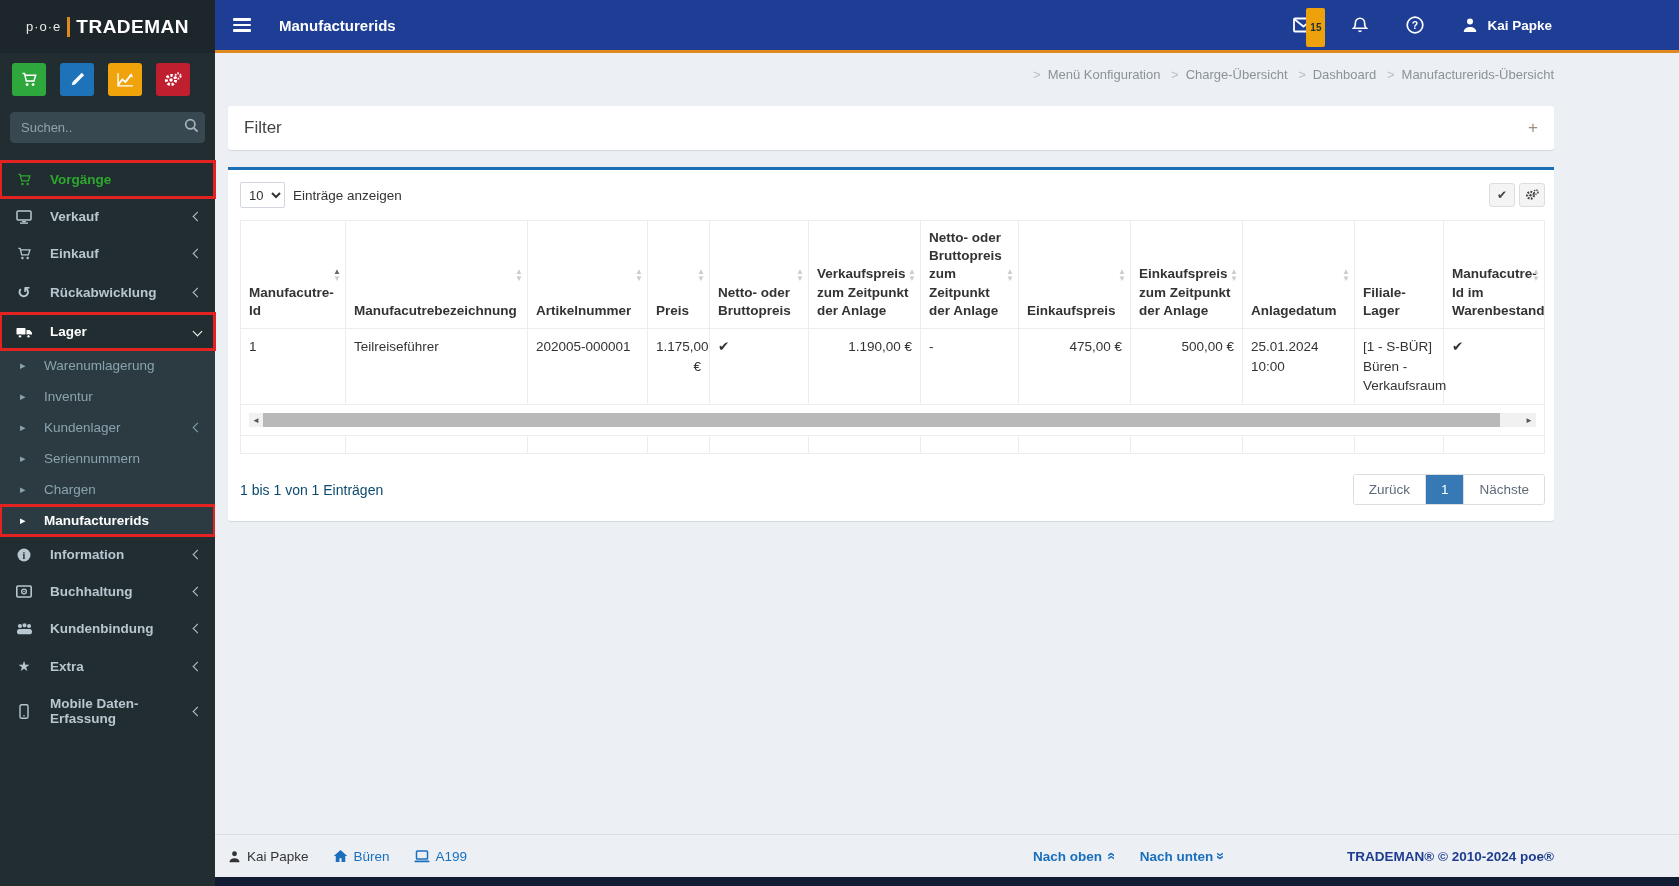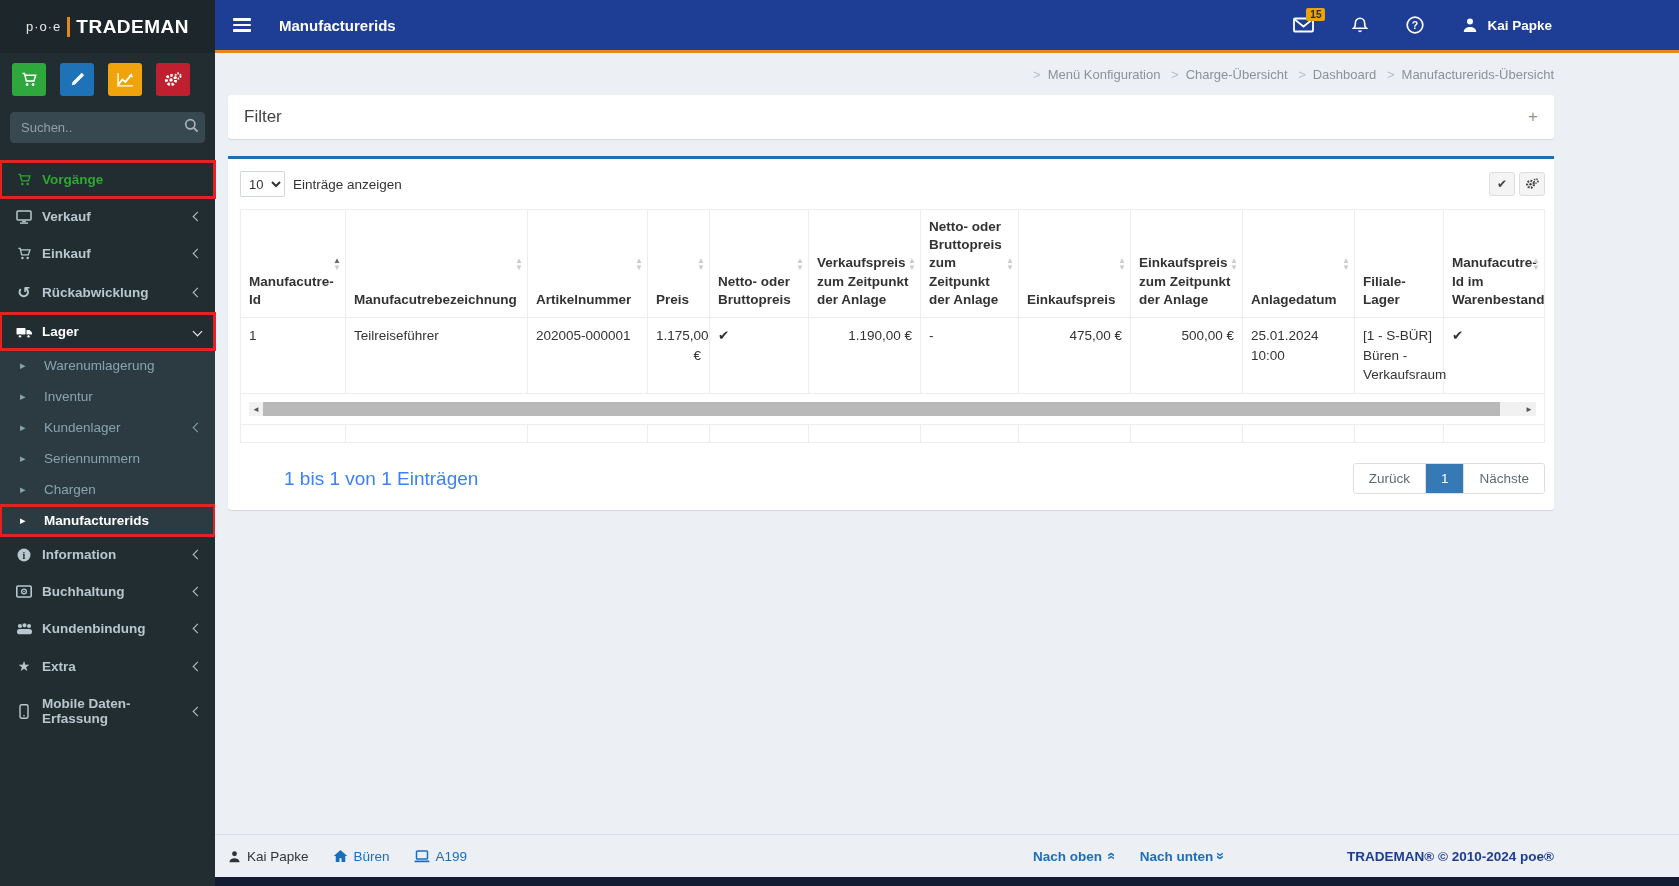--- a/index.html
+++ b/index.html
@@ -13,21 +13,21 @@
   .logo .poe { font-size:13px; letter-spacing:1px; color:#e8e8e8; }
   .logo .bar { width:3px; height:20px; background:#e0891f; }
   .logo .brand { font-size:19px; font-weight:bold; letter-spacing:0.5px; }
   .quick-row { display:flex; gap:14px; padding:10px 12px 4px 12px; }
   .qbtn { width:34px; height:33px; border:none; border-radius:3px; display:flex; align-items:center; justify-content:center; cursor:pointer; color:#fff; }
   .search-wrap { margin:12px 10px 10px 10px; position:relative; }
   .search-input { width:100%; height:31px; background:#374850; border:1px solid #374850; border-radius:4px; color:#ccc; padding:0 30px 0 10px; font-size:13px; }
   .search-input::placeholder { color:#93a1a8; }
   .search-btn { position:absolute; right:6px; top:6px; background:none; border:none; color:#a7b4ba; cursor:pointer; }
   .menu { list-style:none; margin-top:8px; }
-  .mi { display:flex; align-items:center; padding:11px 14px; cursor:pointer; position:relative; font-weight:600; font-size:13.5px; }
+  .mi { display:flex; align-items:center; padding:11px 14px; cursor:pointer; position:relative; font-weight:600; font-size:13.5px;gap:8px; }
   .mi .ico { width:20px; margin-right:8px; display:inline-flex; justify-content:center; align-items:center; color:inherit; }
   .mi .lbl { flex:1; }
   .hl-red { outline:3px solid #e32222; outline-offset:-2px; }
   .mi-green { color:#2ea82e; }
   .mi-white { color:#fff; }
   .chev { width:7px; height:7px; display:inline-block; }
   .chev-left { border-top:1.6px solid currentColor; border-left:1.6px solid currentColor; transform:rotate(-45deg); }
   .chev-down { border-right:1.6px solid currentColor; border-bottom:1.6px solid currentColor; transform:rotate(45deg); }
   .submenu { list-style:none; background:#2c3b41; }
   .smi { display:flex; align-items:center; padding:8px 14px 8px 20px; color:#8aa4af; cursor:pointer; font-size:13.5px; }
@@ -36,32 +36,32 @@
   .star-ico { font-size:14px; }
 
   
   .main { flex:1; display:flex; flex-direction:column; background:#ecf0f5; }
   .topbar { height:53px; background:#1e3e96; border-bottom:3px solid #e0891f; display:flex; align-items:center; color:#fff; padding:0 128px 0 18px; }
   .burger { display:flex; flex-direction:column; gap:3px; cursor:pointer; margin-right:28px; background:none; border:none; }
   .burger span { width:18px; height:2.4px; background:#fff; border-radius:1px; }
   .page-title { font-size:15px; font-weight:bold; }
   .top-icons { margin-left:auto; display:flex; align-items:center; gap:38px; }
   .tico { position:relative; background:none; border:none; color:#fff; cursor:pointer; display:flex; align-items:center; }
-  .badge { position:absolute; top:-9px; right:-11px; background:#eda20c; color:#263238; font-size:10px; font-weight:bold; padding:1px 4px; border-radius:2px; }
+  .badge { position:absolute; top:-9px; right:-11px; background:#eda20c; color:#263238; font-size:10px; font-weight:bold; padding:14px 4px; border-radius:2px; }
   .top-user { display:flex; align-items:center; gap:9px; font-weight:bold; font-size:13.5px; }
 
   .content { flex:1; padding:10px 126px 0 13px; }
   .breadcrumb { text-align:right; font-size:13px; color:#8a9299; padding-top:4px; }
   .breadcrumb span.bc { cursor:pointer; }
   .breadcrumb span.bc::before { content:">"; color:#b7bec5; margin:0 7px; }
   .profile-row { display:flex; justify-content:flex-end; margin-top:10px; }
   .profile-box { width:141px; background:#fff; border:1px solid #cfd4da; border-radius:3px; padding:5px 10px; font-size:13px; color:#444; display:flex; align-items:center; cursor:pointer; }
   .profile-box .caret-down { margin-left:auto; width:0; height:0; border-left:4px solid transparent; border-right:4px solid transparent; border-top:5px solid #8a9299; }
 
-  .filter-panel { margin-top:13px; background:#fff; border-radius:3px; box-shadow:0 1px 1px rgba(0,0,0,.1); padding:12px 16px; display:flex; align-items:flex-start; }
+  .filter-panel { margin-top:24px; background:#fff; border-radius:3px; box-shadow:0 1px 1px rgba(0,0,0,.1); padding:12px 16px; display:flex; align-items:flex-start; }
   .filter-title { font-size:17px; color:#444; }
   .filter-expand { margin-left:auto; background:none; border:none; font-size:17px; color:#9a8f80; cursor:pointer; }
 
   .table-panel { margin-top:17px; background:#fff; border-top:3px solid #1a6fb5; border-radius:0 0 3px 3px; box-shadow:0 1px 1px rgba(0,0,0,.1); padding:12px 9px 16px 12px; }
   .tp-controls { display:flex; align-items:center; margin-bottom:12px; }
   .len-select { width:45px; height:26px; border:1px solid #d2d6de; border-radius:2px; font-size:13px; color:#333; background:#fff; padding:0 4px; }
   .len-label { margin-left:8px; font-size:13.5px; }
   .tp-buttons { margin-left:auto; display:flex; gap:4px; }
   .tbtn { width:26px; height:24px; background:#f4f4f4; border:1px solid #ddd; border-radius:3px; cursor:pointer; font-size:12px; color:#444; display:flex; align-items:center; justify-content:center; }
 
@@ -73,21 +73,21 @@
   .sort { position:absolute; right:4px; top:44%; display:flex; flex-direction:column; font-size:8px; line-height:7px; color:#ccc; }
   .sort .on { color:#666; }
   .row-main td { height:76px; }
   .scrollbar-row td { padding:0; border-left:none; border-right:none; }
   .hscroll { display:flex; align-items:center; height:14px; background:#f1f1f1; }
   .hs-arrow { width:14px; font-size:8px; color:#555; text-align:center; background:#f1f1f1; border:none; cursor:pointer; padding:0; }
   .hs-thumb { flex:1; height:14px; background:#b9b9b9; margin-right:22px; cursor:grab; }
   .foot-row td { height:18px; padding:0; }
 
   .tp-bottom { display:flex; align-items:center; margin-top:20px; }
-  .entries-info { font-size:19px; color:#3b82f6;margin-left:44px; }
+  .entries-info { font-size:14px; color:#0c4a6e; }
   .pagination { margin-left:auto; display:inline-flex; border:1px solid #ddd; border-radius:3px; overflow:hidden; }
   .pg { padding:7px 15px; background:#fff; color:#5f6a78; font-size:13.5px; border:none; cursor:pointer; }
   .pg + .pg { border-left:1px solid #ddd; }
   .pg.active { background:#3779b5; color:#fff; }
 
   
   .footer { border-top:1px solid #d9dde3; padding:13px 126px 13px 13px; display:flex; align-items:center; font-size:13.5px; }
   .f-left { display:flex; align-items:center; gap:24px; }
   .f-item { display:flex; align-items:center; gap:6px; cursor:pointer; }
   .f-user { color:#333; }

